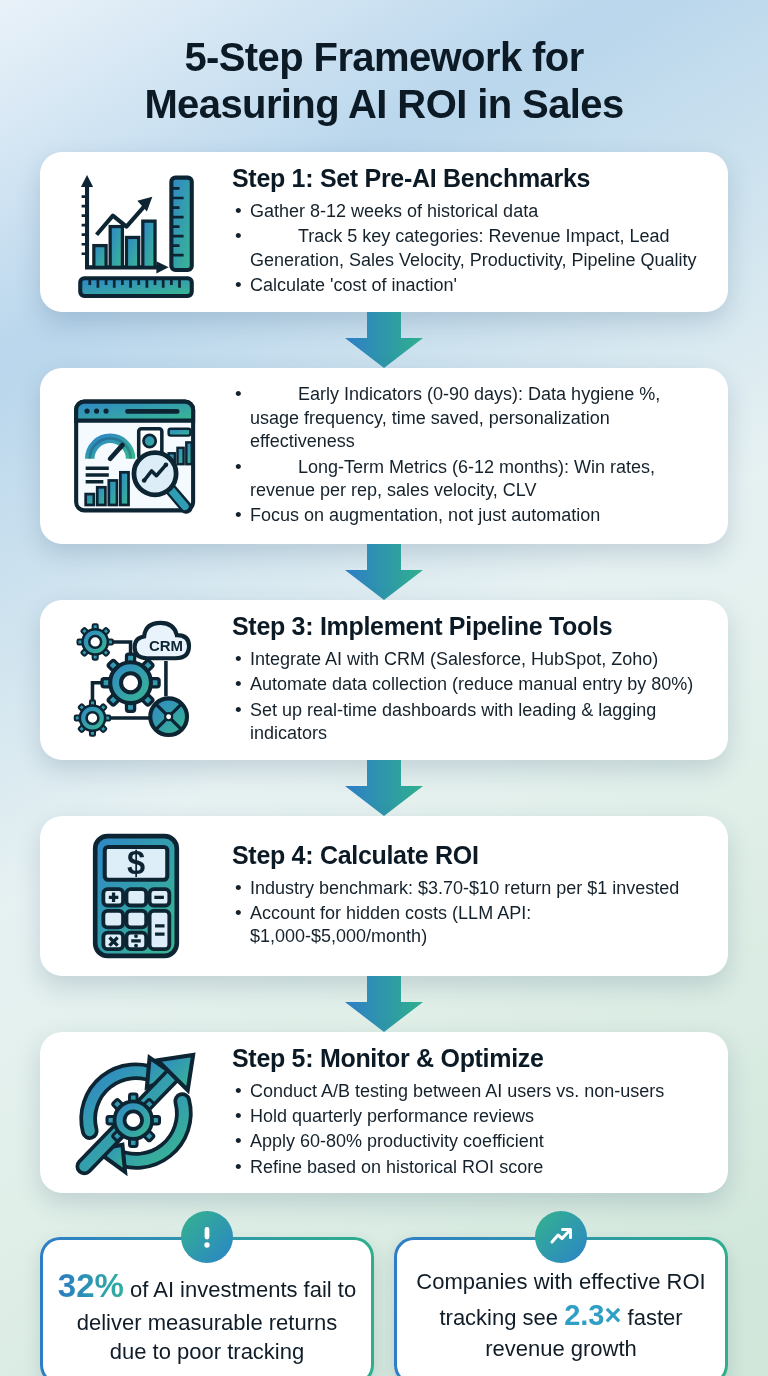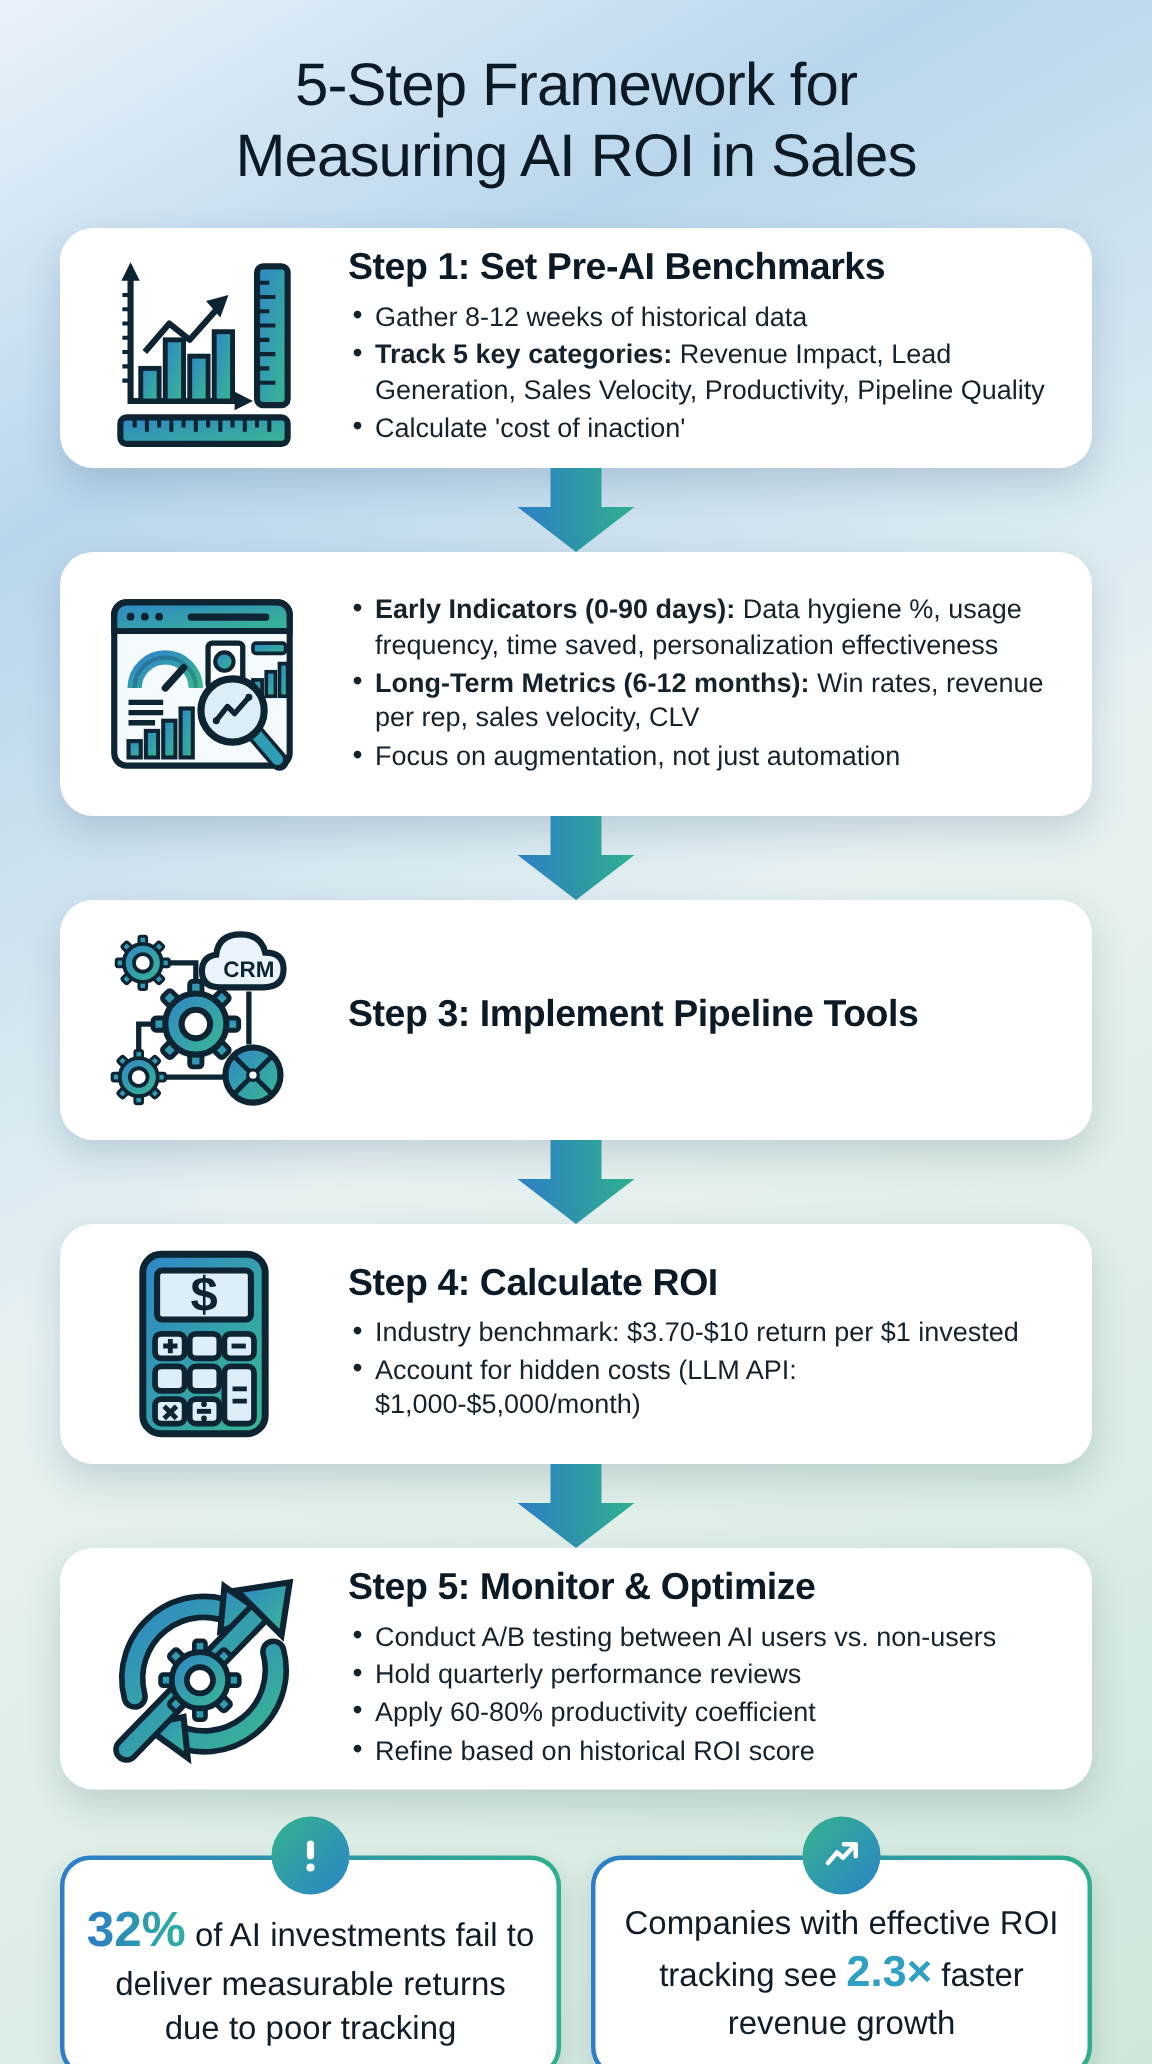--- a/index.html
+++ b/index.html
@@ -3,21 +3,21 @@
 <meta charset="utf-8">
 <style>
   html,body{margin:0;padding:0;}
   body{
     width:768px;height:1376px;overflow:hidden;position:relative;
     font-family:"Liberation Sans",sans-serif;
     background:linear-gradient(150deg,#e9f2f9 0%,#b9d6ec 20%,#e6f1f2 50%,#e0efe8 68%,#cfe6d9 100%);
   }
   .title{
     margin:34px 30px 0;text-align:center;font-size:40px;line-height:1.17;
-    font-weight:400;color:#0c1a26;letter-spacing:-0.6px;
+    font-weight:700;color:#0c1a26;letter-spacing:-0.6px;
   }
   .steps{margin:24px 40px 0;display:flex;flex-direction:column;}
   .card{
     background:#ffffff;border-radius:22px;
     box-shadow:0 10px 24px rgba(25,60,95,.17);
     display:flex;align-items:center;gap:20px;
     padding:12px 22px 12px 20px;box-sizing:border-box;
   }
   .card.s1{min-height:154px}
   .card.s2{min-height:176px}
@@ -28,21 +28,21 @@
   .step-icon{width:136px;height:136px;}
   .content{flex:1;min-width:0;}
   .content h2{font-size:25px;margin:0 0 7px;color:#0c1a26;font-weight:700;letter-spacing:-0.3px;}
   .content ul{margin:0;padding:0 0 0 18px;list-style:none;}
   .content li{
     font-size:18px;color:#15222c;line-height:1.3;margin:2px 0;position:relative;
   }
   .content li::before{
     content:"\2022";position:absolute;left:-15px;top:-1px;color:#15222c;font-size:19px;
   }
-  .b{font-weight:700;}
+  .b{font-weight:400;margin-left:48px;}
   .arrow-gap{height:56px;display:flex;justify-content:center;align-items:center;}
   .callouts{margin:44px 40px 0;display:flex;gap:20px;}
   .co-border{
     position:relative;flex:1;border-radius:20px;padding:3px;
     background:linear-gradient(90deg,#2e7ec7,#2fae8c);
     box-shadow:0 8px 18px rgba(25,60,95,.16);
   }
   .co-inner{
     background:#ffffff;border-radius:17px;height:100%;min-height:122px;box-sizing:border-box;
     display:flex;align-items:center;justify-content:center;text-align:center;
@@ -194,20 +194,25 @@
         <use href="#gear" transform="translate(18,78) scale(0.62)"></use>
         <path d="M58 34 q-9 0 -9-8 q0-7 7-8 q1-10 12-10 q10 0 12 9 q9 0 9 8 q0 9 -10 9 z" fill="#e8f3fb" stroke="#0d2433" stroke-width="3"></path>
         <text x="72" y="29" font-size="11" font-weight="700" fill="#0d2433" text-anchor="middle">CRM</text>
         <circle cx="74" cy="77" r="13.5" fill="url(#gA)" stroke="#0d2433" stroke-width="3"></circle>
         <path d="M64.5 67.5 L83.5 86.5 M83.5 67.5 L64.5 86.5" stroke="#0d2433" stroke-width="2.4"></path>
         <circle cx="74" cy="77" r="2.6" fill="#ffffff" stroke="#0d2433" stroke-width="1.6"></circle>
       </svg>
     </div>
     <div class="content">
       <h2>Step 3: Implement Pipeline Tools</h2>
+      <ul>
+          <li>Integrate AI with CRM (Salesforce, HubSpot, Zoho)</li>
+          <li>Automate data collection (reduce manual entry by 80%)</li>
+          <li>Set up real-time dashboards with leading &amp; lagging indicators</li>
+        </ul>
     </div>
   </div>
 
   <div class="arrow-gap">
     <svg width="84" height="56" viewBox="0 0 84 56">
       <use href="#arrowDown" fill="url(#gH)"></use>
     </svg>
   </div>
 
   <div class="card s4">

